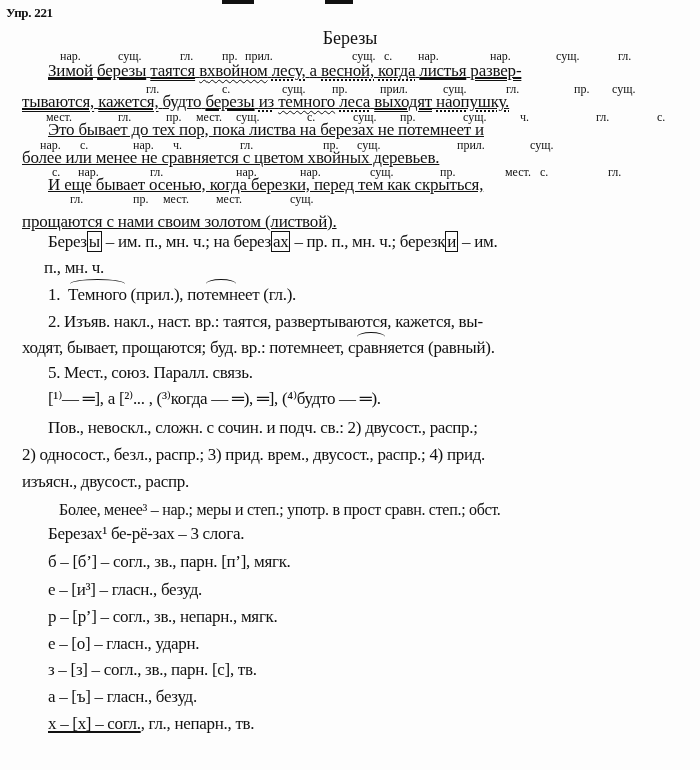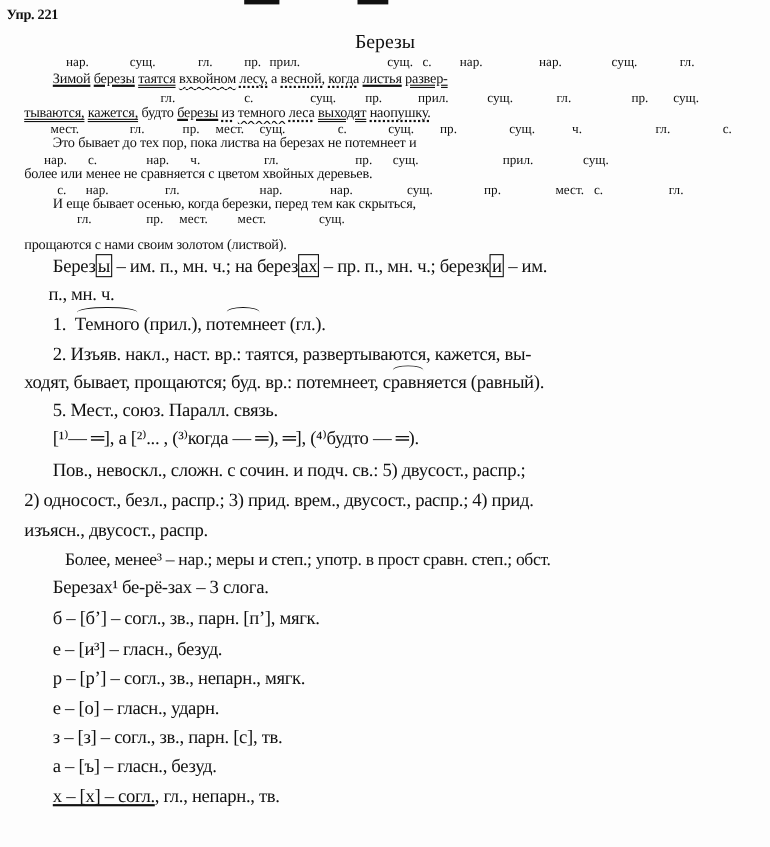--- a/index.html
+++ b/index.html
@@ -3,21 +3,21 @@
 <meta charset="utf-8">
 <style>
   html,body{margin:0;padding:0;background:#fdfdfd;}
   body{width:700px;height:770px;position:relative;overflow:hidden;color:#111;
        font-family:"Liberation Serif","DejaVu Serif",serif;}
   .topbar{position:absolute;top:0;height:4px;background:#111;}
   .title{position:absolute;left:6px;top:5px;font-weight:bold;font-size:13px;letter-spacing:-0.3px;}
   .heading{position:absolute;left:0;width:700px;top:28px;text-align:center;font-size:18px;}
   .ann-line{position:absolute;left:0;width:700px;height:14px;}
   .ann{position:absolute;font-size:12px;line-height:12px;white-space:nowrap;}
-  .tline{position:absolute;font-size:13px;line-height:20px;white-space:nowrap;letter-spacing:-0.2px;}
+  .tline{position:absolute;font-size:17px;line-height:20px;white-space:nowrap;letter-spacing:-0.2px;text-decoration:underline;}
   .u1{text-decoration:underline;text-decoration-thickness:2px;text-underline-offset:2px;}
   .u2{text-decoration:underline double;text-decoration-thickness:1px;text-underline-offset:2px;}
   .uw{text-decoration:underline wavy;text-decoration-thickness:1px;text-underline-offset:3px;}
   .ud{text-decoration:underline dotted;text-decoration-thickness:2px;text-underline-offset:3px;}
   .line{position:absolute;font-size:17px;line-height:20px;white-space:nowrap;letter-spacing:-0.3px;}
   .box{border:1.5px solid #111;padding:0 1px;}
   .arc{position:relative;}
   .arc::before{content:"";position:absolute;left:2px;right:2px;top:-6px;height:9px;border-top:1.5px solid #111;border-radius:50% 50% 0 0;}
 </style>
 </head>
@@ -141,21 +141,21 @@
 </div>
 
 <div class="line" style="left:48px;top:312px;">2.  Изъяв. накл., наст. вр.: таятся, развертываются, кажется, вы-</div>
 <div class="line" style="left:22px;top:338px;">
   <span>ходят, бывает, прощаются; буд. вр.: потемнеет, с</span><span class="arc">равн</span><span>яется (равный).</span>
 </div>
 
 <div class="line" style="left:48px;top:363px;">5. Мест., союз. Паралл. связь.</div>
 <div class="line" style="left:48px;top:389px;">[¹⁾— ═], а [²⁾... , (³⁾когда — ═), ═], (⁴⁾будто — ═).</div>
 
-<div class="line" style="left:48px;top:418px;">Пов., невоскл., сложн. с сочин. и подч. св.: 5) двусост., распр.;</div>
+<div class="line" style="left:48px;top:418px;">Пов., невоскл., сложн. с сочин. и подч. св.: 2) двусост., распр.;</div>
 <div class="line" style="left:22px;top:445px;">2) односост., безл., распр.; 3) прид. врем., двусост., распр.; 4) прид.</div>
 <div class="line" style="left:22px;top:472px;text-align:center;">изъясн., двусост., распр.</div>
 
 <div class="line" style="left:48px;top:500px;font-size:16px;margin-left:11px;">Более, менее³ – нар.; меры и степ.; употр. в прост сравн. степ.; обст.</div>
 
 <div class="line" style="left:48px;top:524px;">Березах¹   бе-рё-зах – 3 слога.</div>
 <div class="line" style="left:48px;top:552px;">б – [б’] – согл., зв., парн. [п’], мягк.</div>
 <div class="line" style="left:48px;top:580px;">е – [и³] – гласн., безуд.</div>
 <div class="line" style="left:48px;top:607px;">р – [р’] – согл., зв., непарн., мягк.</div>
 <div class="line" style="left:48px;top:634px;">е – [о] – гласн., ударн.</div>

